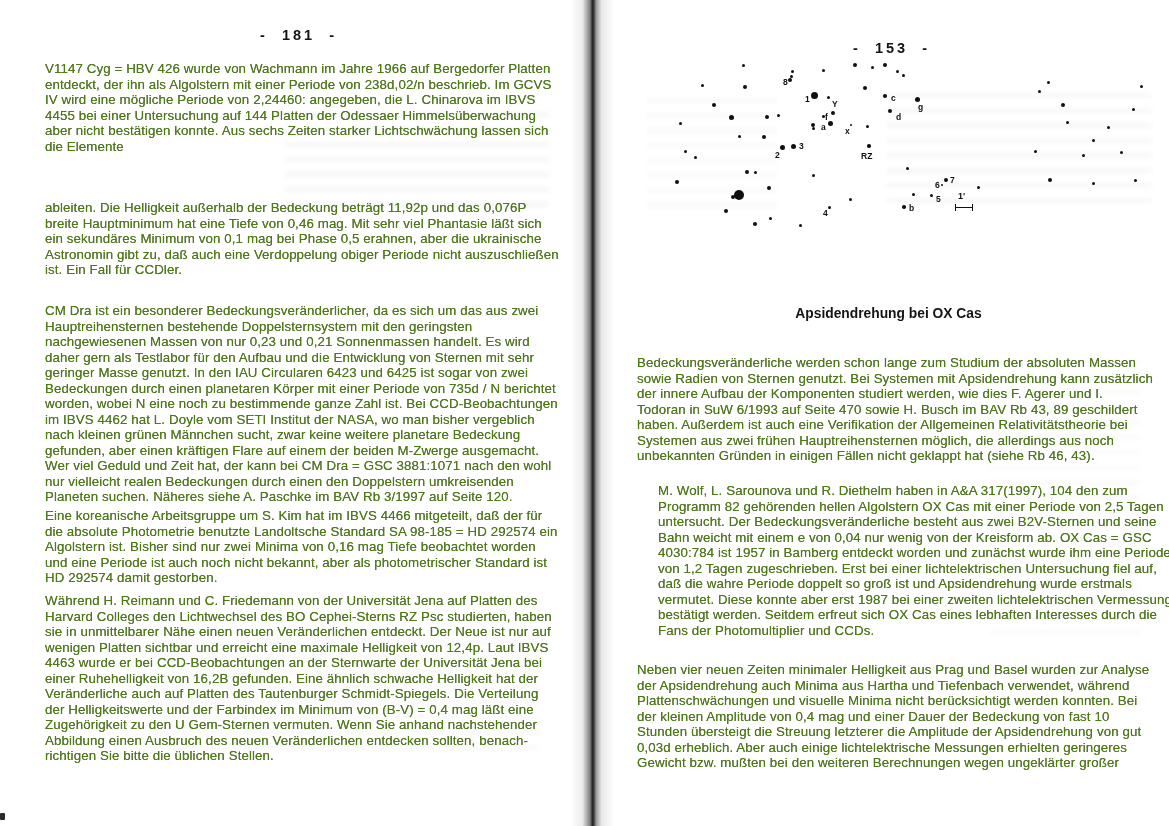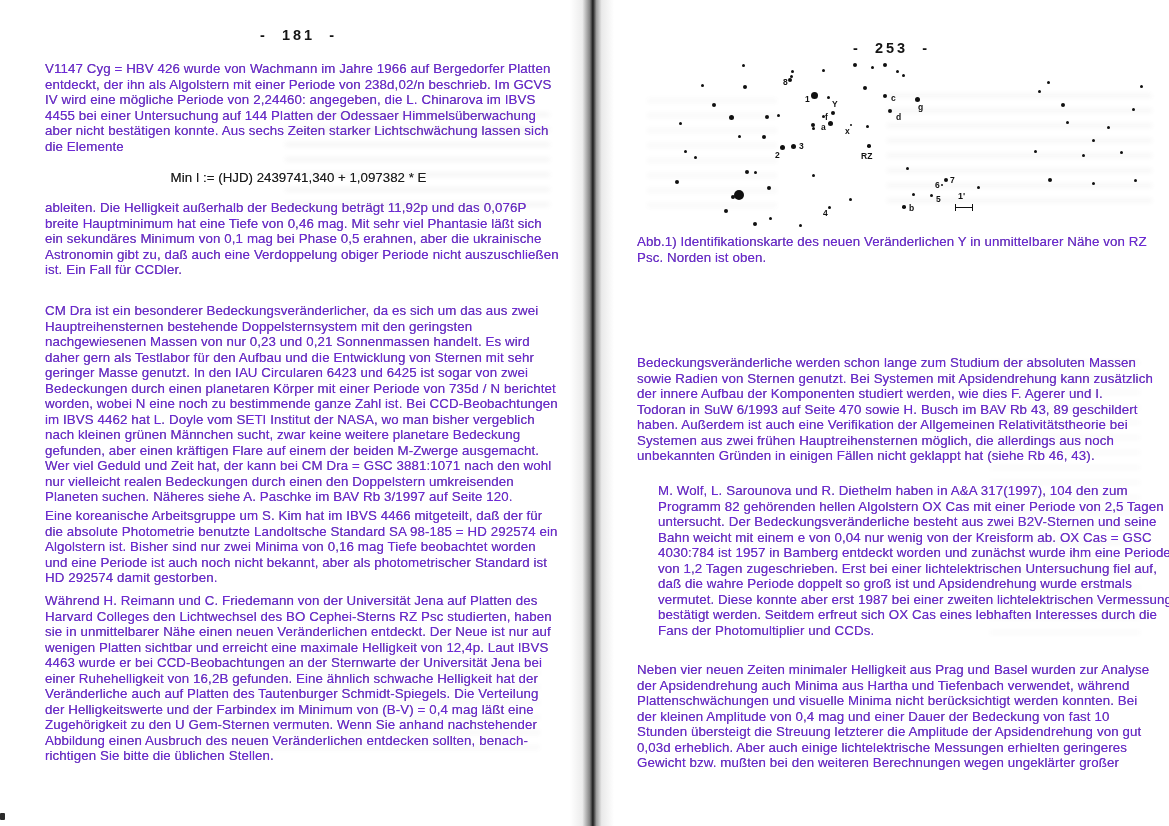--- a/index.html
+++ b/index.html
@@ -9,21 +9,21 @@
     font-family:"Liberation Sans",sans-serif;
     color:#181818;
   }
   .page{position:absolute;inset:0;}
   .page-num{
     position:absolute;font-size:14.5px;font-weight:bold;letter-spacing:3px;
     white-space:pre;color:#141414;
   }
   .para{
     position:absolute;white-space:pre;font-size:13.3px;line-height:15.5px;
-    letter-spacing:0.1px;color:#6d28d9;
+    letter-spacing:0.1px;color:#4d7c0f;
     text-shadow:0 0 0.4px rgba(0,0,0,0.55);
   }
   .formula{
     position:absolute;left:45px;top:170px;width:507px;text-align:center;
     font-size:13.3px;white-space:pre;color:#1a1a1a;
     text-shadow:0 0 0.4px rgba(0,0,0,0.55);
   }
   .heading{
     position:absolute;left:637px;top:306px;width:503px;text-align:center;
     font-size:13.8px;font-weight:bold;white-space:pre;color:#141414;
@@ -77,21 +77,20 @@
 <div class="page">
   <div class="page-num" style="left:260px;top:27px;">-  181  -</div>
 
   <div class="para" style="left:45px;top:61px;">V1147 Cyg = HBV 426 wurde von Wachmann im Jahre 1966 auf Bergedorfer Platten
 entdeckt, der ihn als Algolstern mit einer Periode von 238d,02/n beschrieb. Im GCVS
 IV wird eine mögliche Periode von 2,24460: angegeben, die L. Chinarova im IBVS
 4455 bei einer Untersuchung auf 144 Platten der Odessaer Himmelsüberwachung
 aber nicht bestätigen konnte. Aus sechs Zeiten starker Lichtschwächung lassen sich
 die Elemente</div>
 
-  <div class="formula">Min I := (HJD) 2439741,340 + 1,097382 * E</div>
 
   <div class="para" style="left:45px;top:200px;">ableiten. Die Helligkeit außerhalb der Bedeckung beträgt 11,92p und das 0,076P
 breite Hauptminimum hat eine Tiefe von 0,46 mag. Mit sehr viel Phantasie läßt sich
 ein sekundäres Minimum von 0,1 mag bei Phase 0,5 erahnen, aber die ukrainische
 Astronomin gibt zu, daß auch eine Verdoppelung obiger Periode nicht auszuschließen
 ist. Ein Fall für CCDler.</div>
 
   <div class="para" style="left:45px;top:303px;">CM Dra ist ein besonderer Bedeckungsveränderlicher, da es sich um das aus zwei
 Hauptreihensternen bestehende Doppelsternsystem mit den geringsten
 nachgewiesenen Massen von nur 0,23 und 0,21 Sonnenmassen handelt. Es wird
@@ -125,21 +124,21 @@
 richtigen Sie bitte die üblichen Stellen.</div>
 
   <div class="ghost" style="left:285px;top:112px;width:265px;height:95px;"></div>
   <div class="ghost" style="left:150px;top:640px;width:390px;height:110px;opacity:0.07;"></div>
   <div class="scan-mark" style="left:0px;top:813px;width:5px;height:7px;"></div>
 </div>
 
 <div class="gutter"></div>
 
 <div class="page">
-  <div class="page-num" style="left:853px;top:40px;">-  253  -</div>
+  <div class="page-num" style="left:853px;top:40px;">-  153  -</div>
 
   <div id="star-chart">
     <div class="ghost" style="left:250px;top:35px;width:265px;height:120px;opacity:0.09;"></div>
     <div class="ghost" style="left:10px;top:40px;width:130px;height:110px;opacity:0.07;"></div>
     <div class="scale-bar"></div>
     <div class="scale-label">1'</div>
   <div class="star" style="left: 104.5px; top: 5.5px; height: 3px; width: 3px;"></div>
       <div class="star" style="left: 153.5px; top: 11.5px; height: 3px; width: 3px;"></div>
       <div class="star" style="left: 151px; top: 20px; height: 4px; width: 4px;"></div>
       <div class="star" style="left: 106px; top: 27px; height: 4px; width: 4px;"></div>
@@ -222,23 +221,22 @@
       <div class="star" style="left: 306.8px; top: 119.8px; height: 4.4px; width: 4.4px;"></div>
       <div class="star-label" style="left: 313px; top: 118px;">7</div>
       <div class="star" style="left: 292.5px; top: 135.5px; height: 3px; width: 3px;"></div>
       <div class="star-label" style="left: 299px; top: 137px;">5</div>
       <div class="star" style="left: 265.2px; top: 147.2px; height: 3.6px; width: 3.6px;"></div>
       <div class="star-label" style="left: 272px; top: 146px;">b</div>
       <div class="star" style="left: 190.5px; top: 147.5px; height: 3px; width: 3px;"></div>
       <div class="star-label" style="left: 186px; top: 151px;">4</div>
     </div>
 
-  <div class="para" style="left:637px;top:234px;">Abb.1) Identifikationskarte des neuen Veränderlichen Y in unmittelbarer Nähe von RZ
-Psc. Norden ist oben.</div>
-
+
+  <div class="heading">Apsidendrehung bei OX Cas</div>
 
   <div class="para" style="left:637px;top:355px;">Bedeckungsveränderliche werden schon lange zum Studium der absoluten Massen
 sowie Radien von Sternen genutzt. Bei Systemen mit Apsidendrehung kann zusätzlich
 der innere Aufbau der Komponenten studiert werden, wie dies F. Agerer und I.
 Todoran in SuW 6/1993 auf Seite 470 sowie H. Busch im BAV Rb 43, 89 geschildert
 haben. Außerdem ist auch eine Verifikation der Allgemeinen Relativitätstheorie bei
 Systemen aus zwei frühen Hauptreihensternen möglich, die allerdings aus noch
 unbekannten Gründen in einigen Fällen nicht geklappt hat (siehe Rb 46, 43).</div>
 
   <div class="para" style="left:637px;top:483px;margin-left:21px;">M. Wolf, L. Sarounova und R. Diethelm haben in A&amp;A 317(1997), 104 den zum

